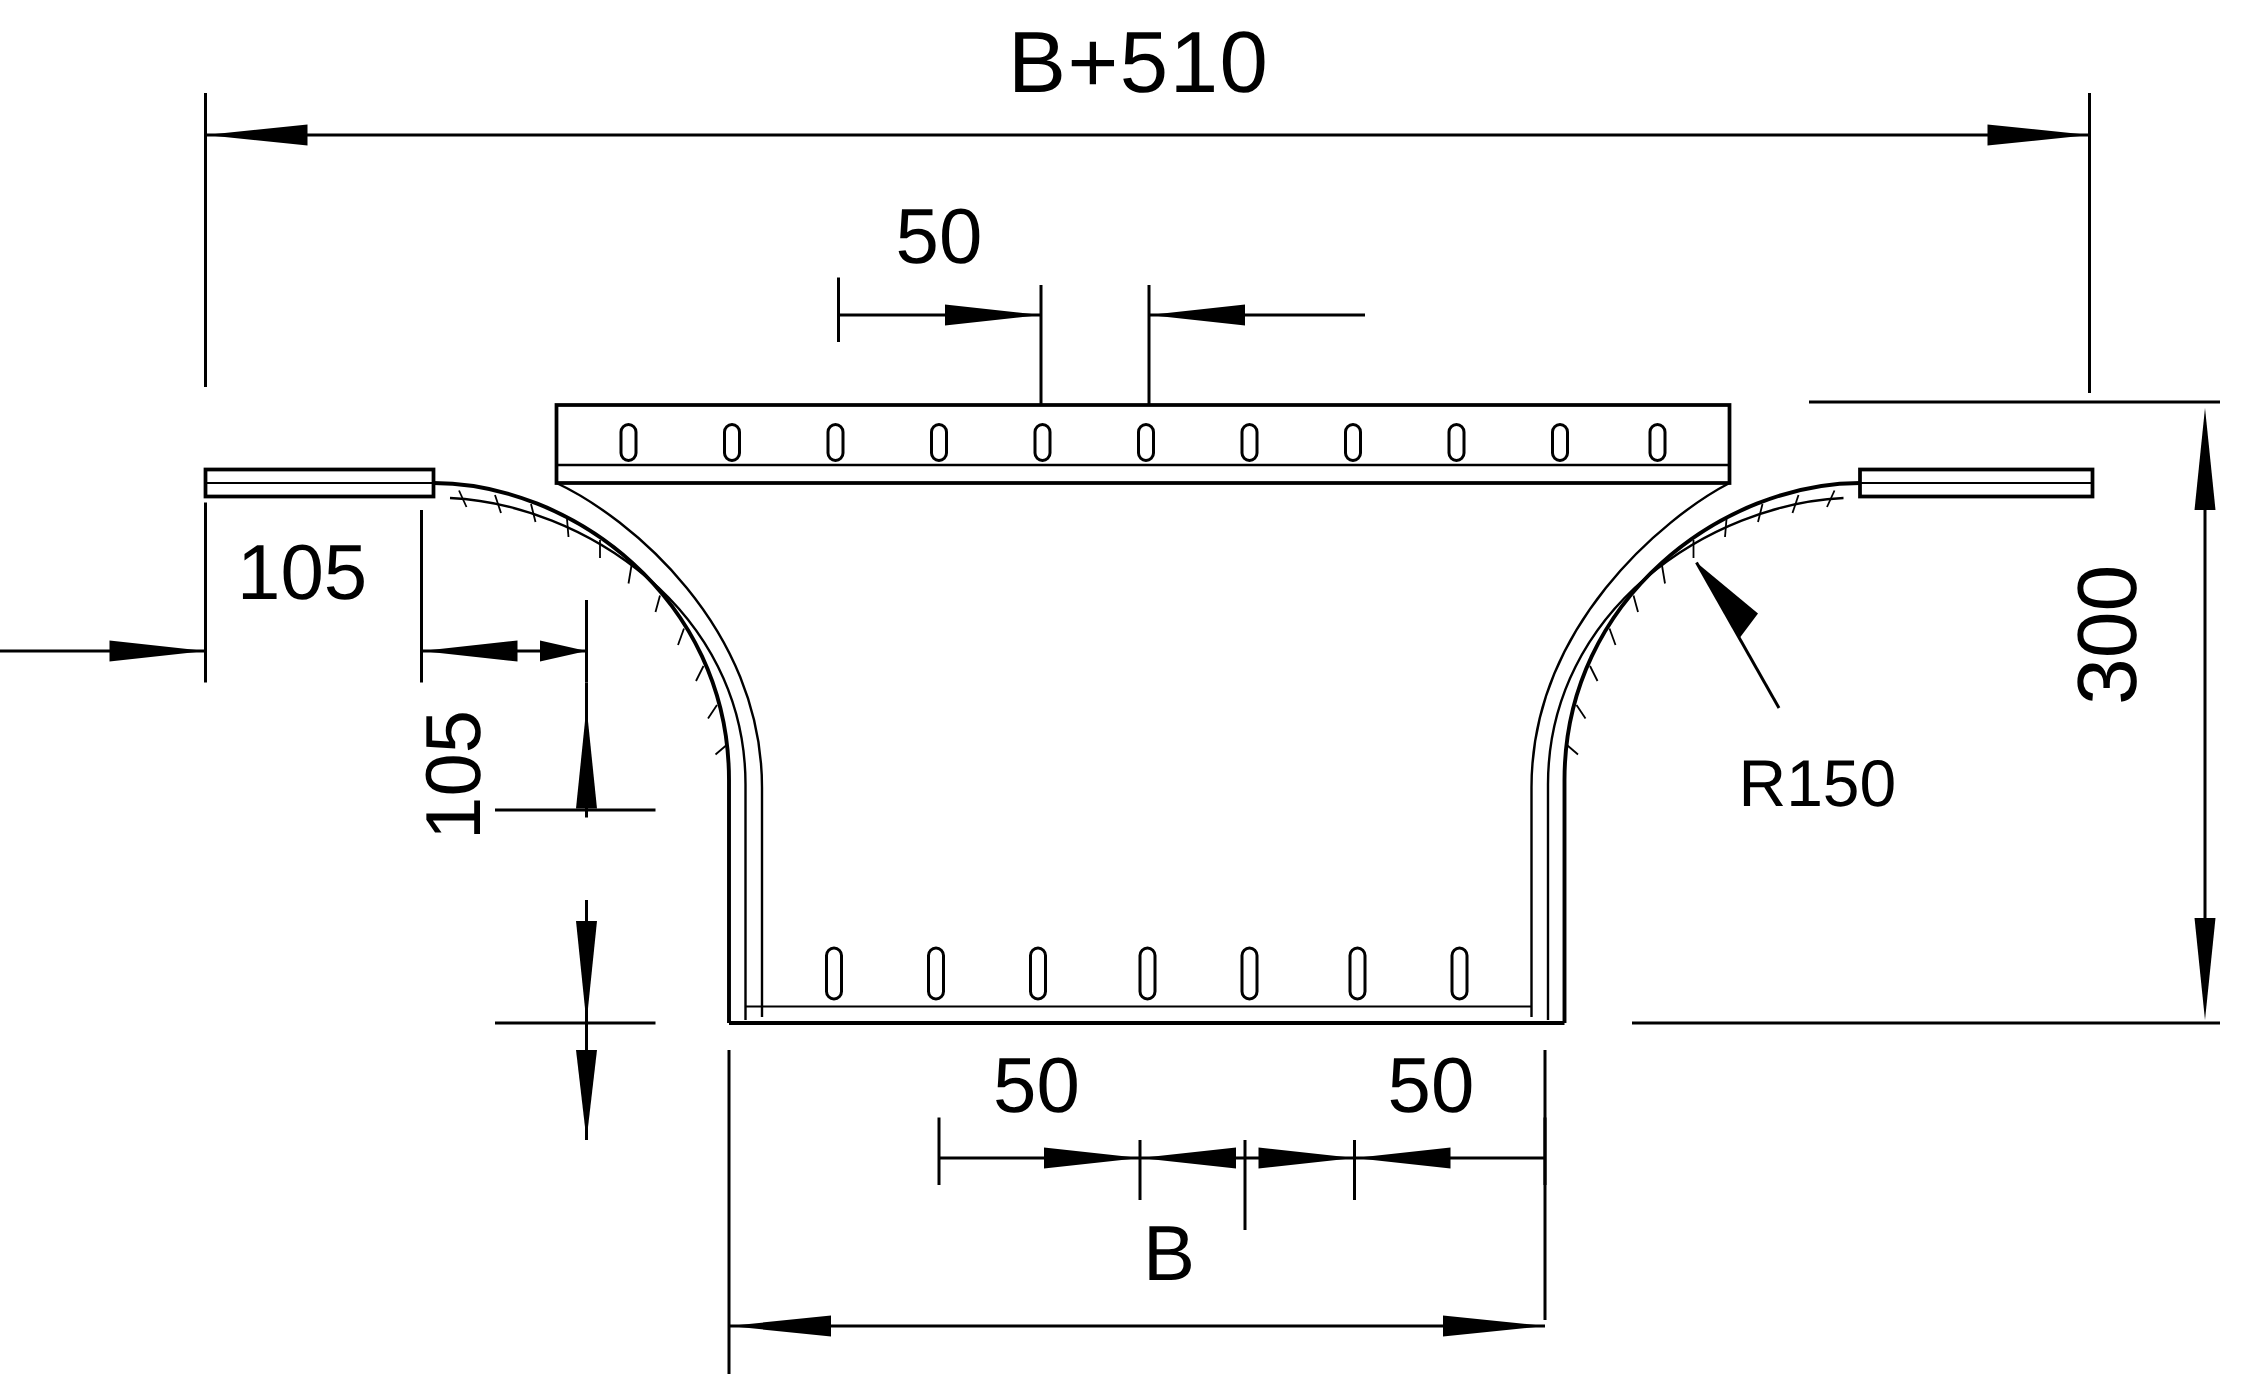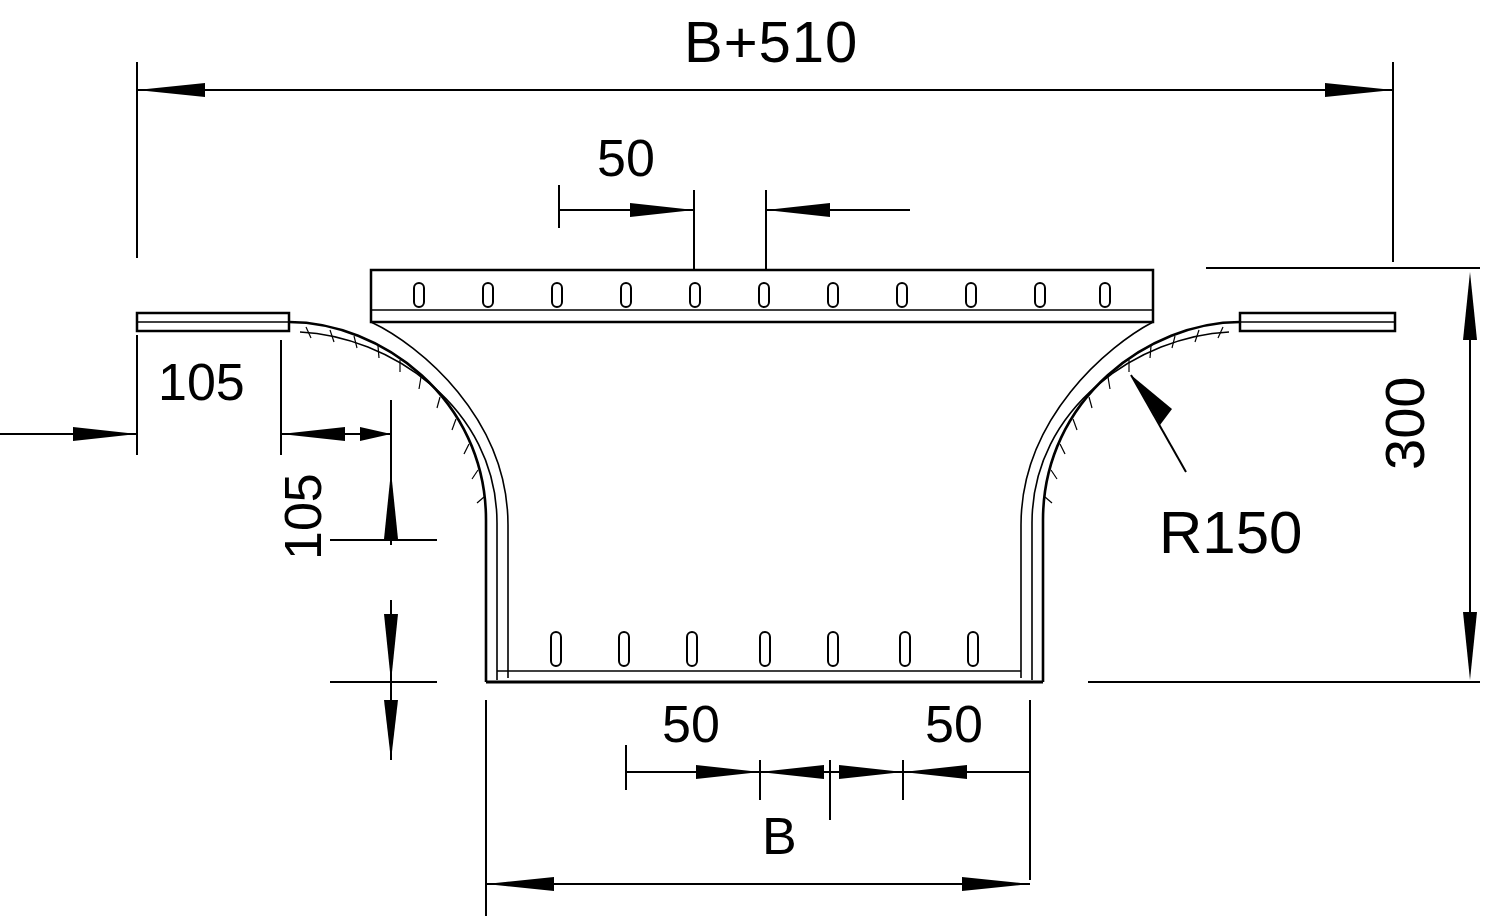--- a/index.html
+++ b/index.html
@@ -191,31 +191,31 @@
 
     <g stroke="#000" stroke-width="2" fill="none">
       <line x1="1186" y1="472" x2="1131" y2="375"></line>
     </g>
     <g fill="#000" stroke="none">
       <polygon points="1131,375 1160,425 1172,409"></polygon>
     </g>
 
   </svg>
 
-  <div class="lbl" style="left:672px; top:8px; font-size:58px; letter-spacing:1px;margin-left:12px;">B+510</div>
+  <div class="lbl" style="left:672px; top:8px; font-size:58px; letter-spacing:1px;">B+510</div>
 
   <div class="lbl" style="left:597px; top:128px; font-size:52px;">50</div>
 
   <div class="lbl" style="left:158px; top:352px; font-size:52px;">105</div>
 
   <div class="lbl" style="left:273px; top:560px; font-size:52px; transform:rotate(-90deg); transform-origin:left top;">105</div>
 
   <div class="lbl" style="left:662px; top:694px; font-size:52px;">50</div>
 
   <div class="lbl" style="left:925px; top:694px; font-size:52px;">50</div>
 
   <div class="lbl" style="left:762px; top:806px; font-size:52px;">B</div>
 
-  <div class="lbl" style="left:1159px; top:498px; font-size:60px;">R150</div>
+  <div class="lbl" style="left:1159px; top:498px; font-size:44px;">R150</div>
 
   <div class="lbl" style="left:1372px; top:470px; font-size:56px; transform:rotate(-90deg); transform-origin:left top;">300</div>
 
 </div>
 
 </body></html>

